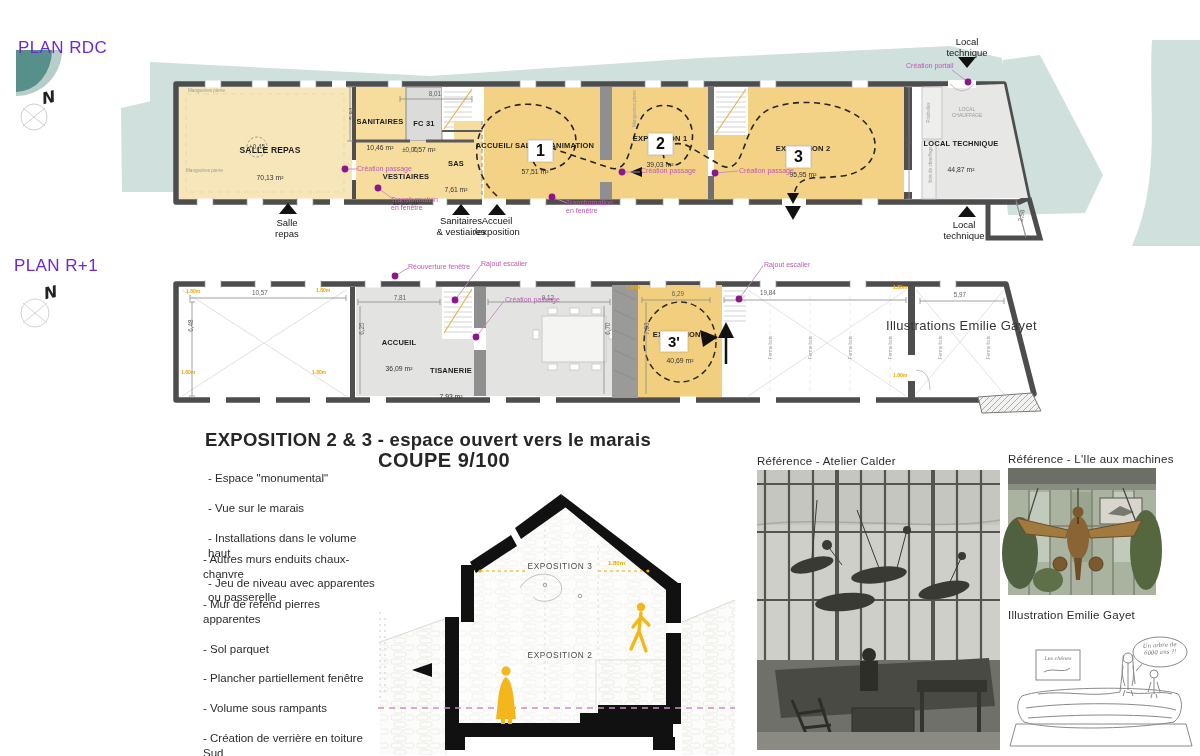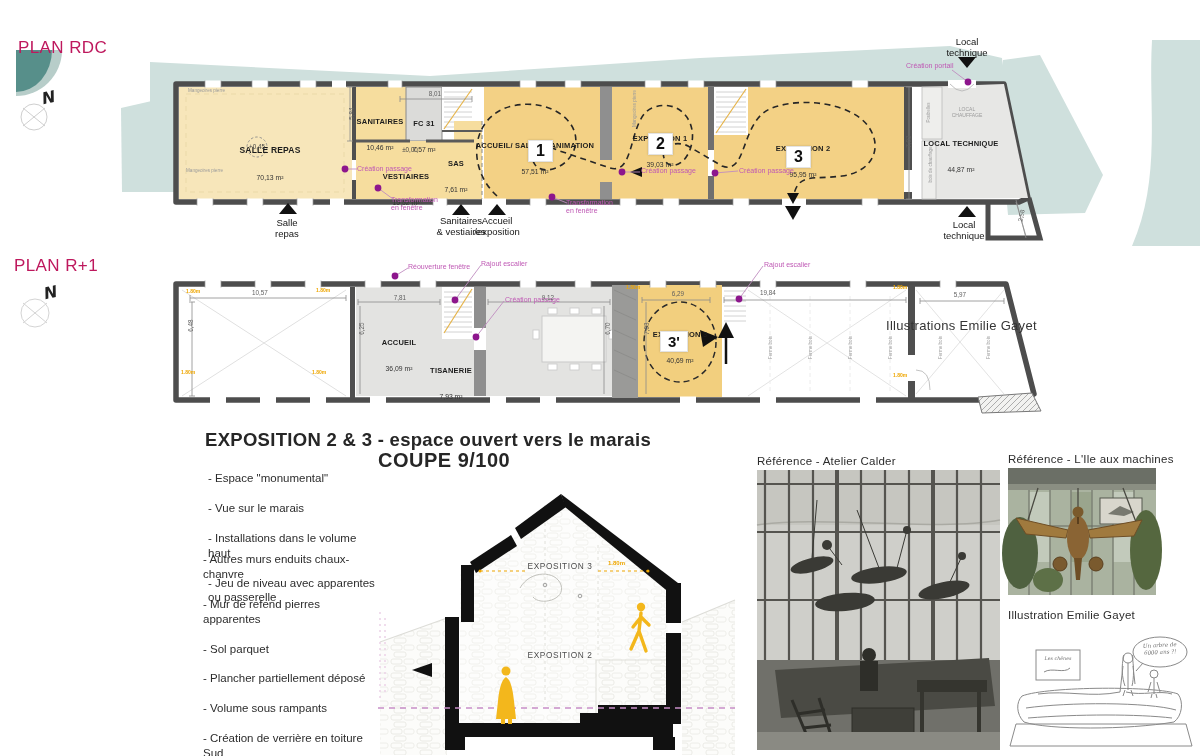--- a/index.html
+++ b/index.html
@@ -1,20 +1,20 @@
 <!DOCTYPE html>
 <html><head>
 <meta charset="utf-8">
 <style>
   html,body{margin:0;padding:0;background:#fff}
   #board{position:relative;width:1200px;height:756px;background:#fff;overflow:hidden;
          font-family:"Liberation Sans",sans-serif;color:#222}
   .t{position:absolute;white-space:pre-line}
   .h1{font-size:29px;font-weight:600;letter-spacing:1px;color:#141414}
-  .h2{font-size:17px;font-weight:500;letter-spacing:.4px;color:#be185d}
+  .h2{font-size:17px;font-weight:500;letter-spacing:.4px;color:#6d28d9}
   .north{font:italic 600 16px "DejaVu Sans",sans-serif;transform:rotate(-12deg);color:#222}
   .roomlbl{text-align:center}
   .rname{font-size:7.5px;font-weight:bold;color:#1c1c1c;line-height:1.25;letter-spacing:.2px}
   .rname-lg{font-size:8.5px}
   .rarea{font-size:6.8px;color:#333}
   .lvl{font-size:6.3px;color:#444;text-align:center}
   .badge{position:absolute;background:#fff;border:1px solid #e3e3e3;box-shadow:0 0 2px rgba(0,0,0,.18);
          font-weight:bold;color:#101010;font-size:16px;line-height:1.15;padding:1px 7px;text-align:center}
   .ann{font-size:7px;color:#bf58b4;line-height:1.2}
   .dim{font-size:6.3px;color:#5f5f5f;text-align:center}
@@ -542,21 +542,21 @@
 <div class="t bullets" style="left:208px;top:456px;width:170px">
   <div>- Espace "monumental"</div>
   <div>- Vue sur le marais</div>
   <div>- Installations dans le volume haut</div>
   <div>- Jeu de niveau avec apparentes ou passerelle</div>
 </div>
 <div class="t bullets" style="left:203px;top:537px;width:176px">
   <div>- Autres murs enduits chaux-chanvre</div>
   <div>- Mur de refend pierres apparentes</div>
   <div>- Sol parquet</div>
-  <div>- Plancher partiellement déposé</div>
+  <div>- Plancher partiellement fenêtre</div>
   <div>- Volume sous rampants</div>
   <div>- Création de verrière en toiture Sud</div>
   
   
   
 </div>
 <div class="t coupe" style="left:378px;top:449px">COUPE 9/100</div>
 <div class="t seclab" style="left:520px;top:561px;width:80px">EXPOSITION 3</div>
 <div class="t odim" style="left:608px;top:560px;font-size:6px">1.80m</div>
 <div class="t seclab" style="left:520px;top:650px;width:80px">EXPOSITION 2</div>

